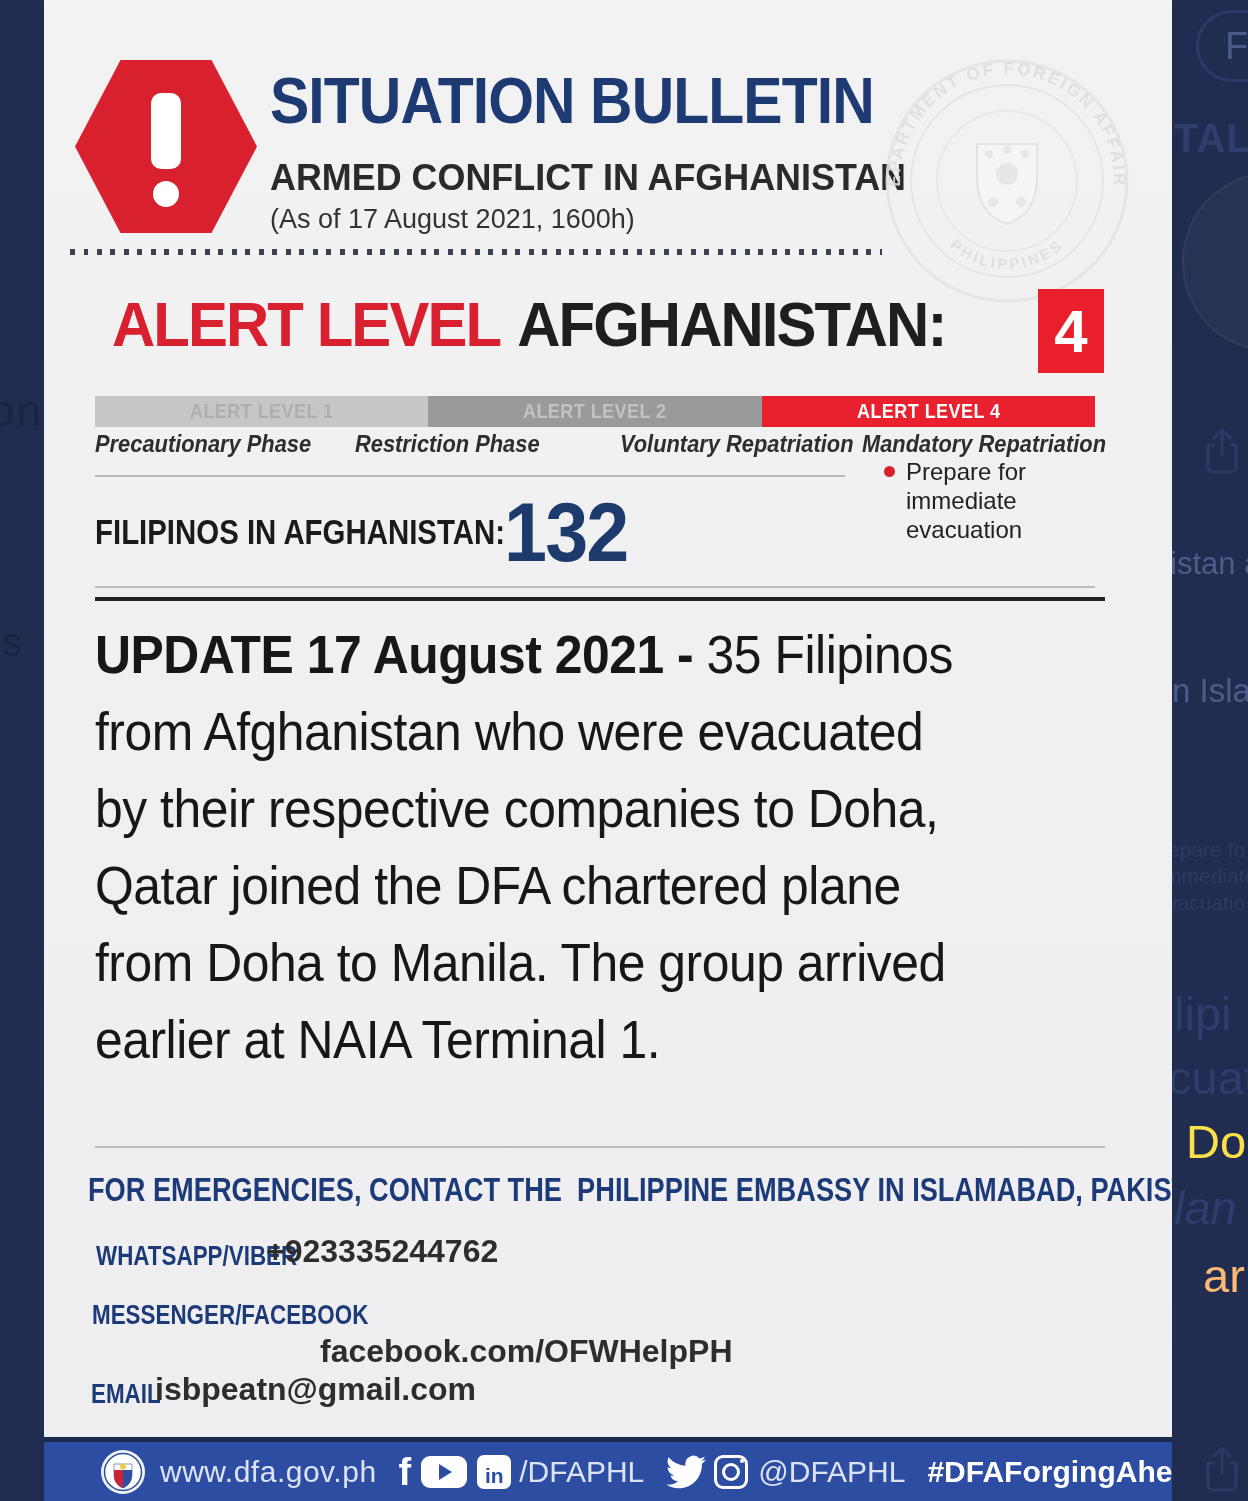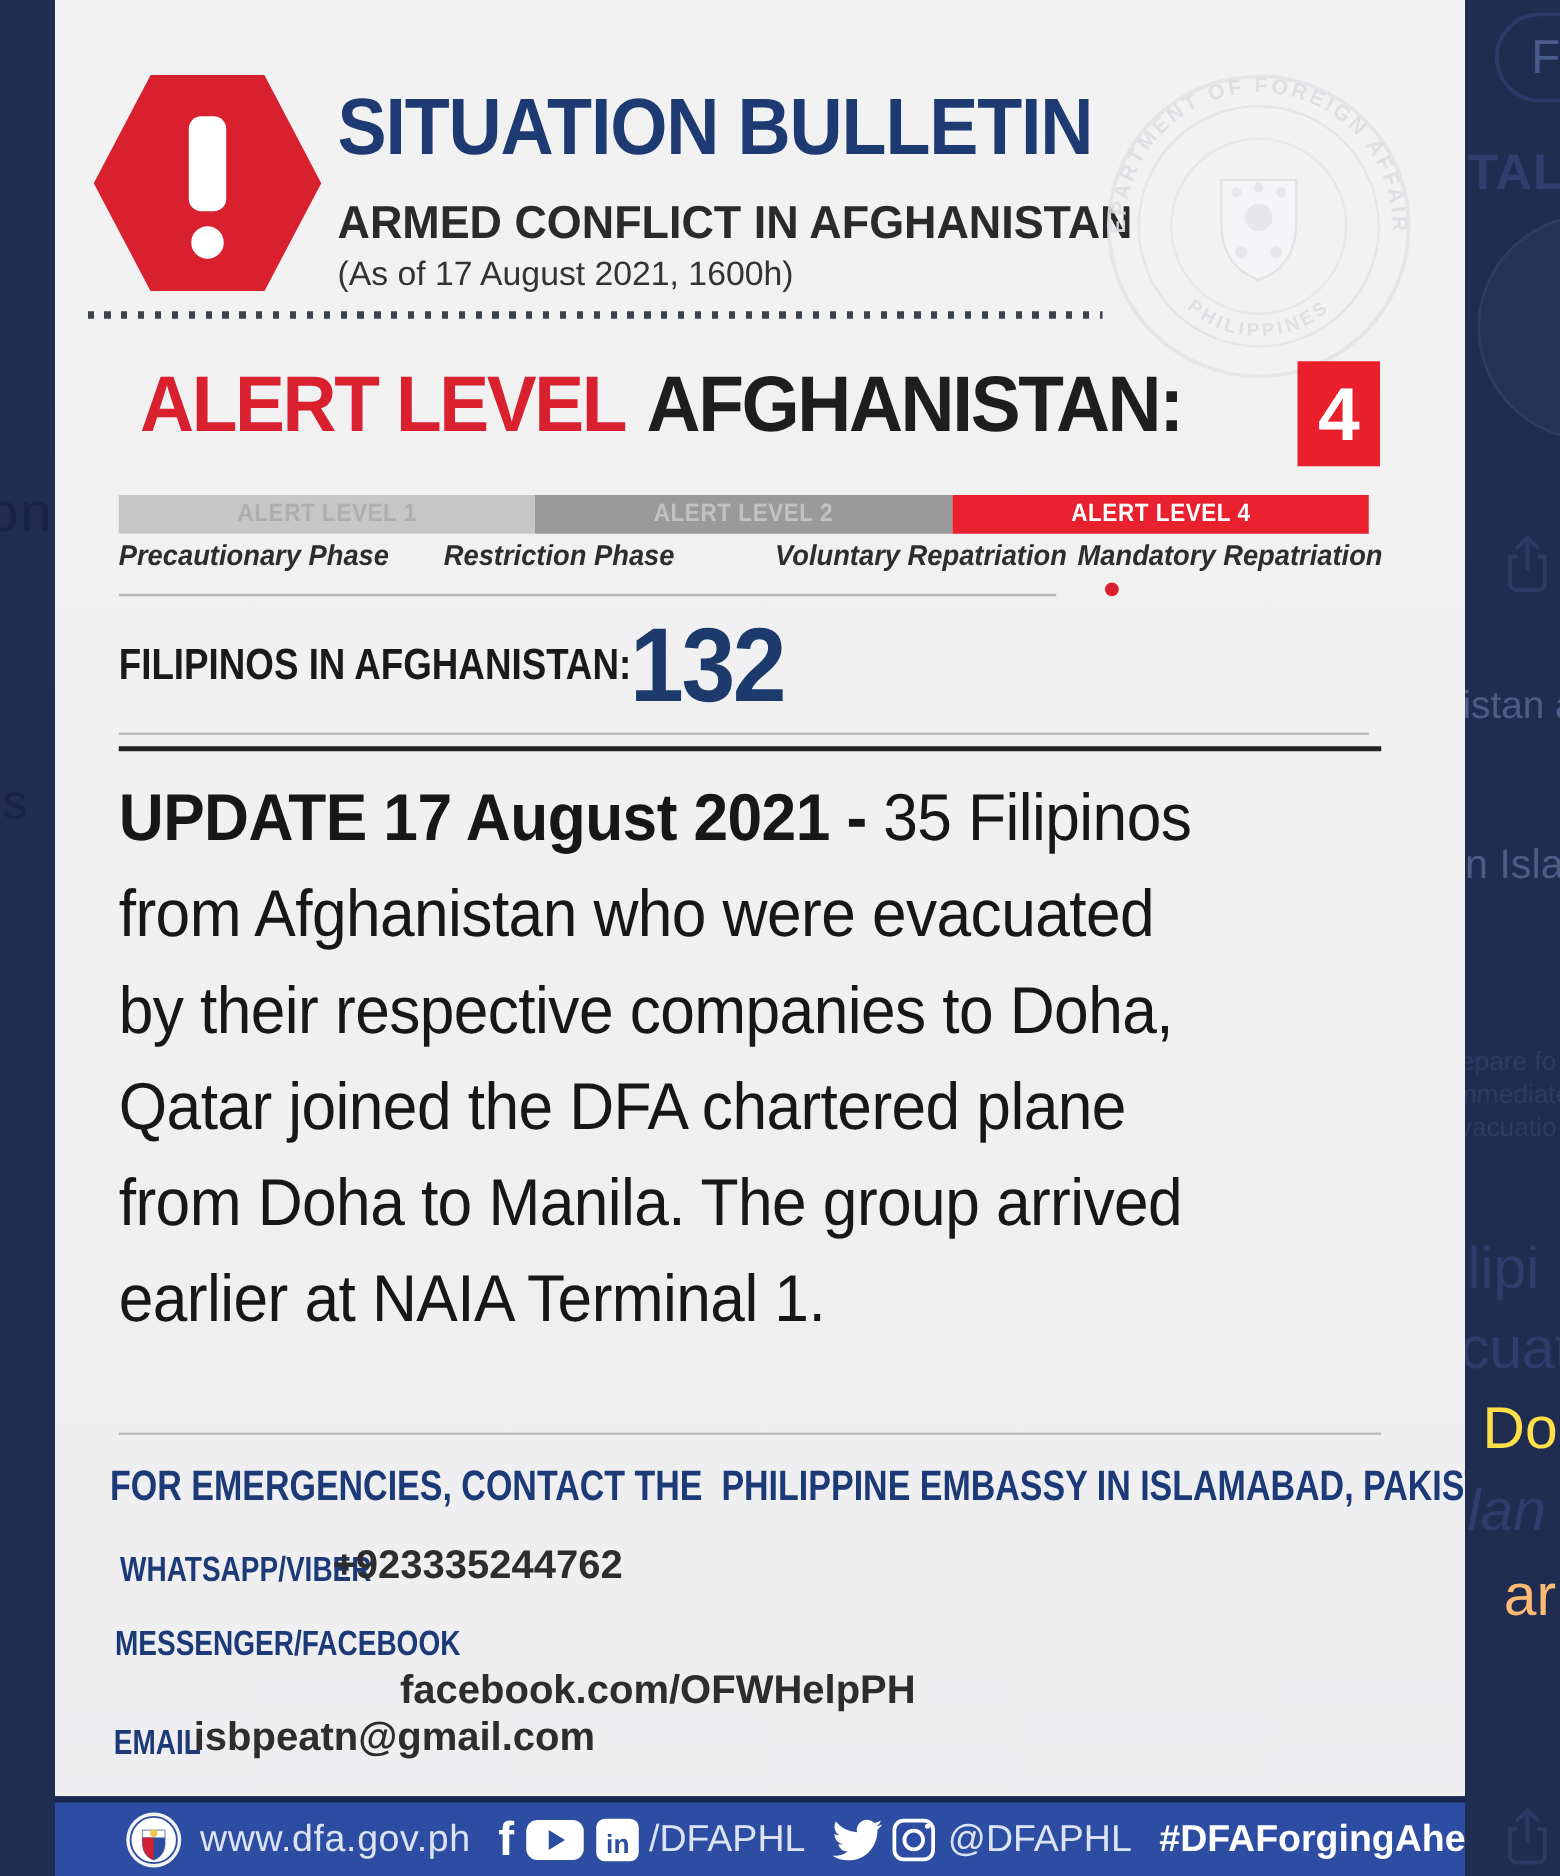--- a/index.html
+++ b/index.html
@@ -208,20 +208,21 @@
         <span style="color: rgb(255, 255, 255);">ALERT LEVEL 4</span>
       </div>
     </div>
 
     <span class="phase ph0">Precautionary Phase</span>
     <span class="phase ph1">Restriction Phase</span>
     <span class="phase ph2">Voluntary Repatriation</span>
     <span class="phase ph3">Mandatory Repatriation</span>
 
     <div class="abs note-bullet"></div>
+    <div class="abs note">Prepare for immediate evacuation</div>
 
     <div class="abs lineA"></div>
 
     <div class="abs fil-label">FILIPINOS IN AFGHANISTAN:</div>
     <div class="abs fil-count" style="color: rgb(28, 58, 108);">132</div>
 
     <div class="abs lineB"></div>
     <div class="abs ruleDark"></div>
 
     <div class="abs para">

